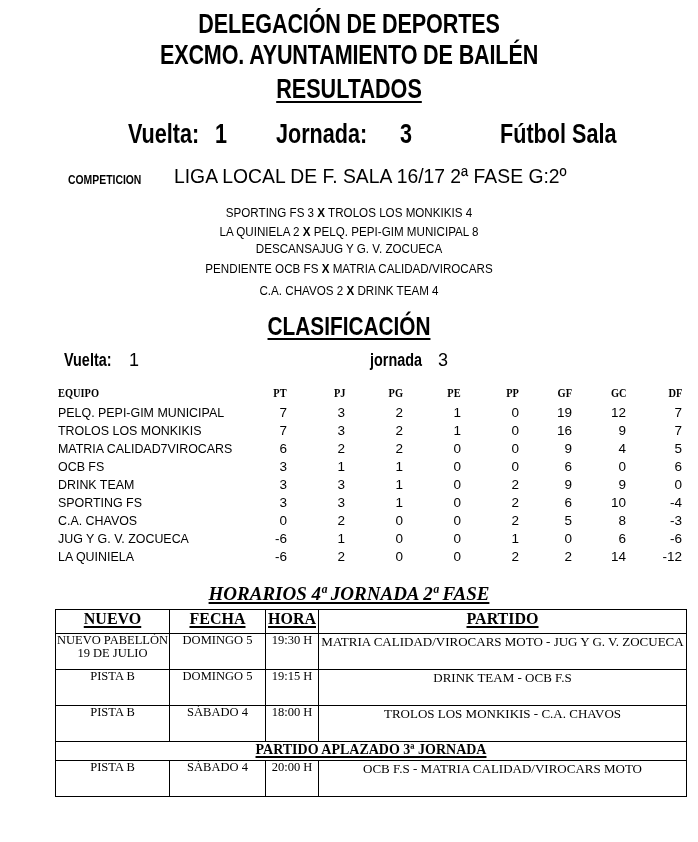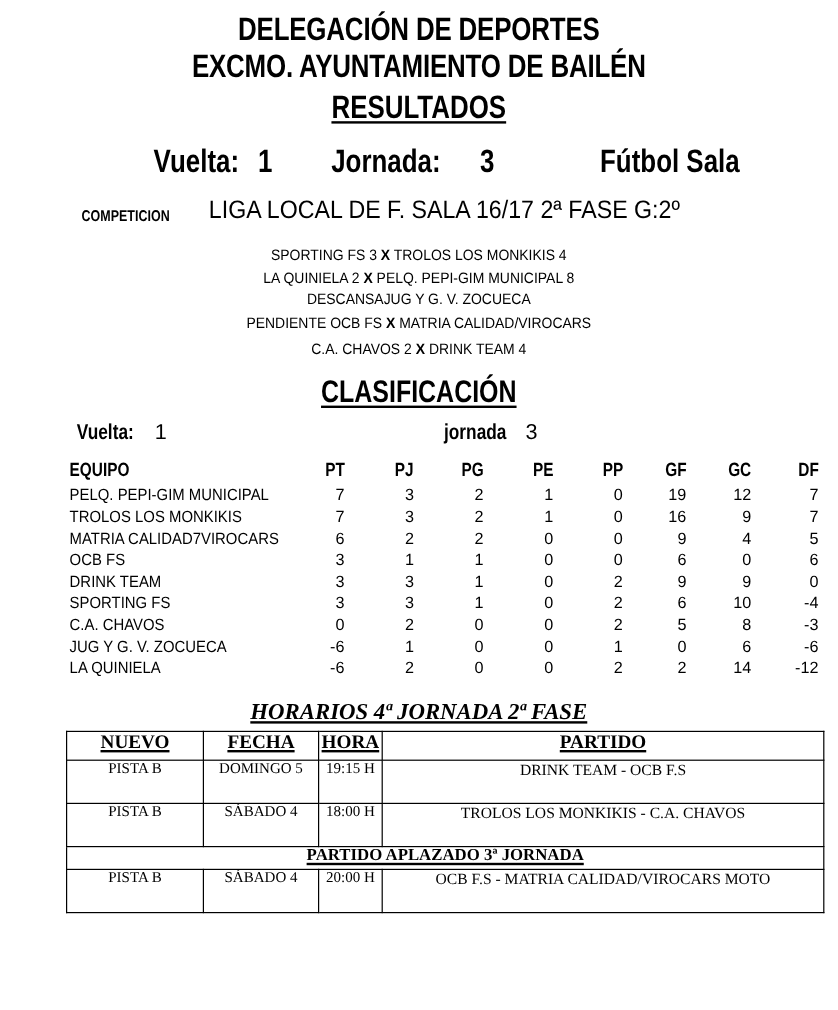--- a/index.html
+++ b/index.html
@@ -112,22 +112,22 @@
     padding-left: 58px;
     padding-right: 8px;
   }
   table.stand { border-collapse: collapse; width: 632px; table-layout: fixed; }
   table.stand th, table.stand td {
     padding: 0; border: none; height: 18px; vertical-align: middle;
   }
   table.stand th.eq, table.stand td.eq { text-align: left; width: 182px; }
   table.stand th.n, table.stand td.n { text-align: right; }
   table.stand th {
-    font-size: 16px;
-    font-family: Liberation Sans, sans-serif;
+    font-size: 13px;
+    font-family: Liberation Serif, serif;
     font-weight: bold;
     height: 20px;
   }
   table.stand th > span { display: inline-block; transform: scaleX(0.80); transform-origin: right center; }
   table.stand th.eq > span { transform-origin: left center; }
   table.stand td {
     font-size: 13.5px;
     font-family: "Liberation Sans", sans-serif;
   }
   table.stand td.eq > span {
@@ -406,20 +406,29 @@
     <thead>
       <tr>
         <th class="sh w-lugar"><span>NUEVO</span></th>
         <th class="sh w-fecha"><span>FECHA</span></th>
         <th class="sh w-hora"><span>HORA</span></th>
         <th class="sh"><span>PARTIDO</span></th>
       </tr>
     </thead>
     <tbody>
       <tr>
+        <td class="sc two">
+          <div>NUEVO PABELLÓN</div>
+          <div>19 DE JULIO</div>
+        </td>
+        <td class="sc">DOMINGO 5</td>
+        <td class="sc">19:30 H</td>
+        <td class="partido">MATRIA CALIDAD/VIROCARS MOTO  -  JUG Y G. V. ZOCUECA</td>
+      </tr>
+      <tr>
         <td class="sc">PISTA B</td>
         <td class="sc">DOMINGO 5</td>
         <td class="sc">19:15 H</td>
         <td class="partido">DRINK TEAM  -  OCB F.S</td>
       </tr>
       <tr>
         <td class="sc">PISTA B</td>
         <td class="sc">SÁBADO 4</td>
         <td class="sc">18:00 H</td>
         <td class="partido">TROLOS LOS  MONKIKIS  -  C.A. CHAVOS</td>

